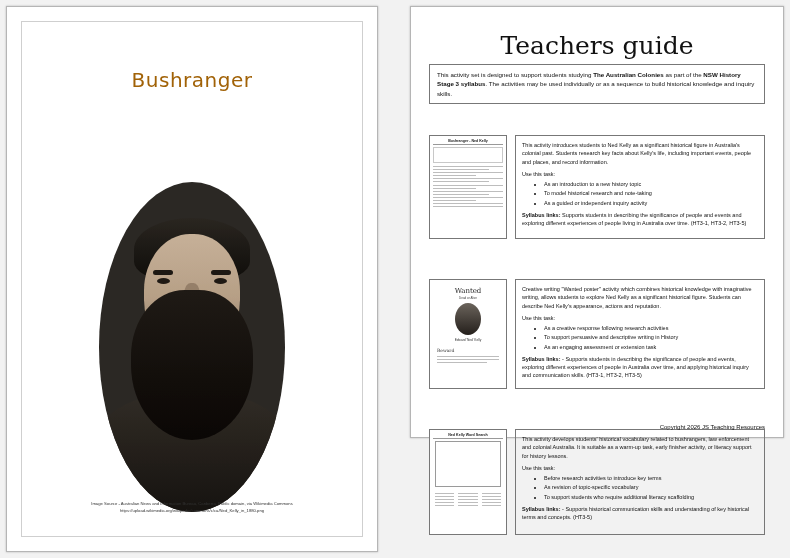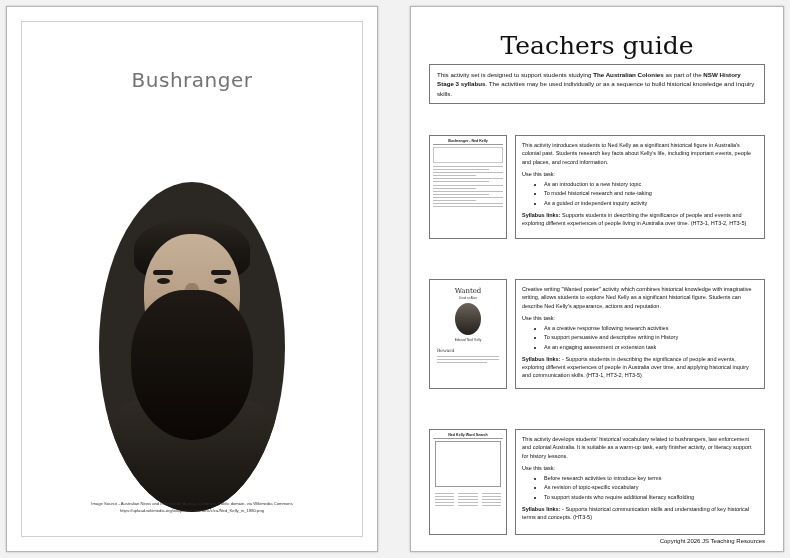--- a/index.html
+++ b/index.html
@@ -20,21 +20,21 @@
   #left-page{left:6px;top:6px;width:372px;height:546px;}
   .cover-inner{
     position:absolute;left:14px;top:14px;right:14px;bottom:14px;
     border:1px solid #cfcfcf;
     box-sizing:border-box;
   }
   .cover-title{
     text-align:center;
     font-family:"DejaVu Sans", sans-serif;
     font-size:20px;
-    color:#737373;
+    color:#a16207;
     letter-spacing:.5px;
   }
   #cover-title-1{position:absolute;top:46px;left:0;right:0;}
   #cover-title-2{position:absolute;top:107px;left:0;right:0;}
   .portrait-wrap{
     position:absolute;
     left:50%;transform:translateX(-50%);
     top:160px;
     width:186px;height:330px;
   }
@@ -82,21 +82,21 @@
     bottom:0;width:200px;height:120px;
     border-radius:46% 46% 0 0;
     background:linear-gradient(#35302a,#1b1815);
   }
   .credit{
     position:absolute;left:26px;right:26px;bottom:22px;
     font-size:4.2px;line-height:1.55;color:#333;
     text-align:center;
   }
   
-  #right-page{left:410px;top:6px;width:374px;height:546px;}
+  #right-page{left:410px;top:6px;width:374px;height:432px;}
   .guide-title{
     position:absolute;left:0;right:0;top:24px;
     text-align:center;
     font-family:"DejaVu Serif", serif;
     font-size:25px;color:#111;
   }
   .intro-box{
     position:absolute;left:18px;right:18px;top:57px;
     border:1px solid #777;
     padding:5px 7px;

